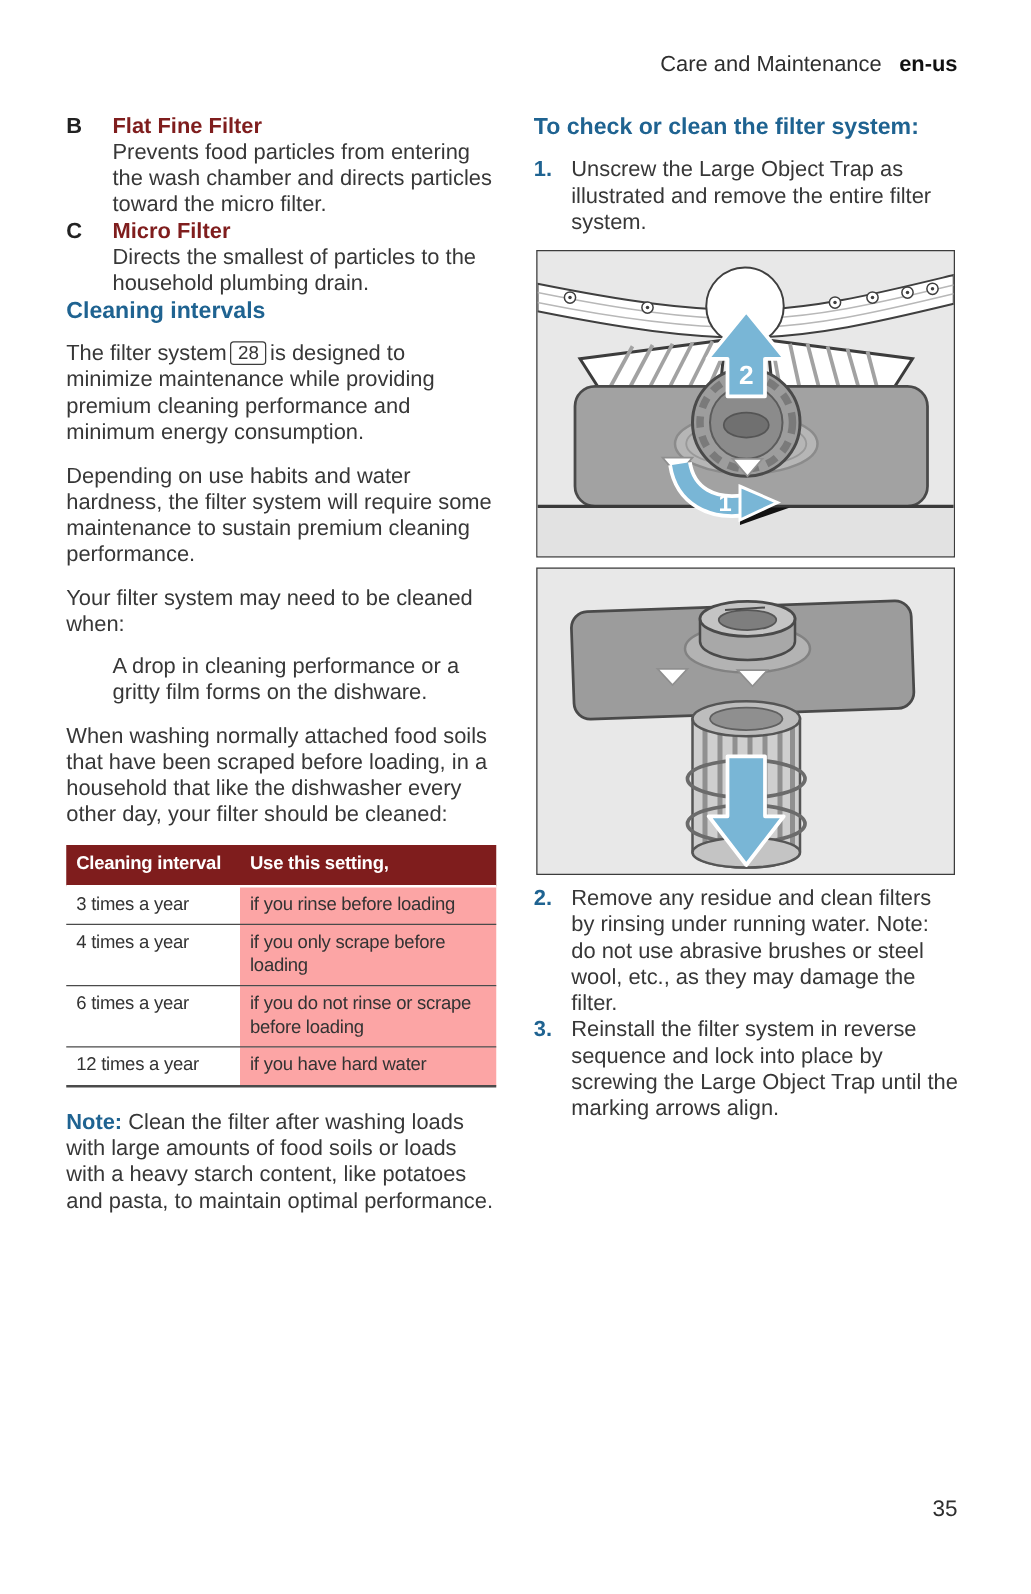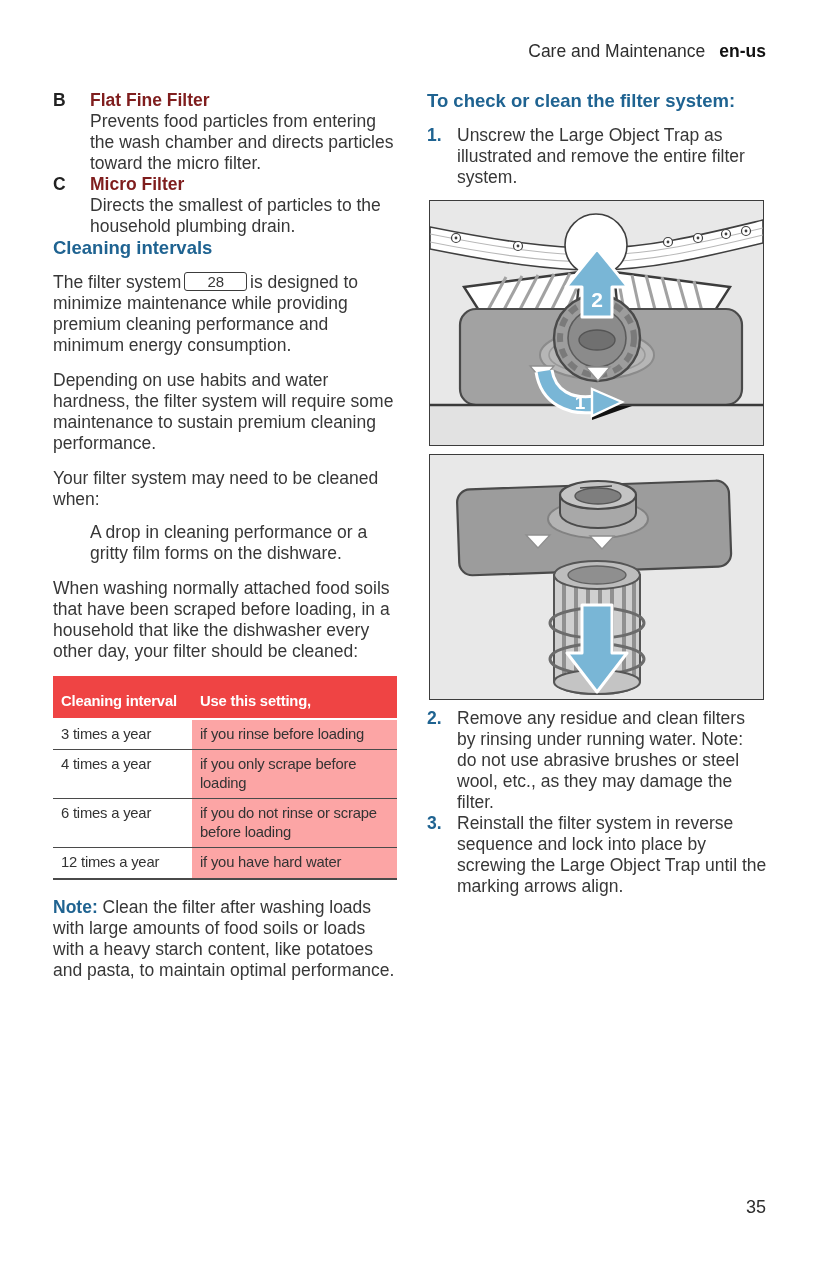--- a/index.html
+++ b/index.html
@@ -25,34 +25,34 @@
   .def-term { font-weight:bold; color:#7f1d1d; }
 
   .section-heading {
     color:#1f6391; font-weight:bold; font-size:18.5px; line-height:22px;
     margin:0 0 13px 0;
   }
   .col-left .section-heading { }
 
   .ref-box {
     display:inline-block; border:1.6px solid #3c3c3c; border-radius:3px;
-    padding:0 22px; margin:0 3px; font-size:15px; line-height:17px;
+    padding:0 5px; margin:0 3px; font-size:15px; line-height:17px;
     position:relative; top:-1px;
   }
 
   .bullet-list { margin:0 0 14px 0; }
   .bullet { display:grid; grid-template-columns:37px 1fr; font-size:17.5px; line-height:21px; }
   .bullet .sq { width:9px; height:9px; background:#2d6a98; margin:6px 0 0 4px; }
 
   
   table.cleaning { border-collapse:collapse; width:344px; margin:2px 0 17px 0;
     font-size:14.8px; line-height:18.5px; letter-spacing:-0.2px; table-layout:fixed; }
   table.cleaning th {
-    background:#ef4444; color:#ffffff; text-align:left; font-weight:bold;
-    padding:16px 4px 7px 8px; border-bottom:2px solid #ffffff; vertical-align:top;
+    background:#7f1d1d; color:#ffffff; text-align:left; font-weight:bold;
+    padding:6px 4px 7px 8px; border-bottom:2px solid #ffffff; vertical-align:top;
   }
   table.cleaning th:first-child { width:127px; }
   table.cleaning td { padding:5px 4px 6px 8px; vertical-align:top; color:#333; }
   table.cleaning td:nth-child(2) { background:#fca5a5; }
   table.cleaning tbody tr + tr td { border-top:1.6px solid #4a4a4a; }
   table.cleaning tbody tr:last-child td { border-bottom:2px solid #4a4a4a; }
 
   .note-label { color:#1f6391; font-weight:bold; }
 
   

